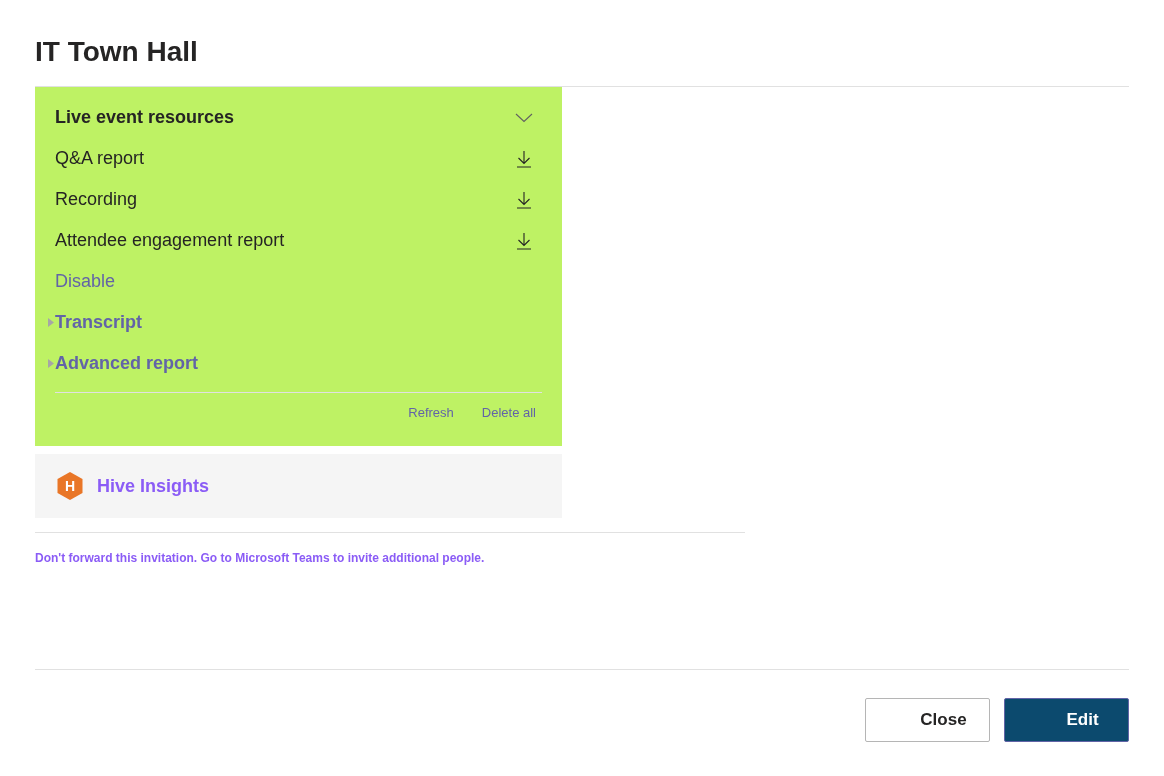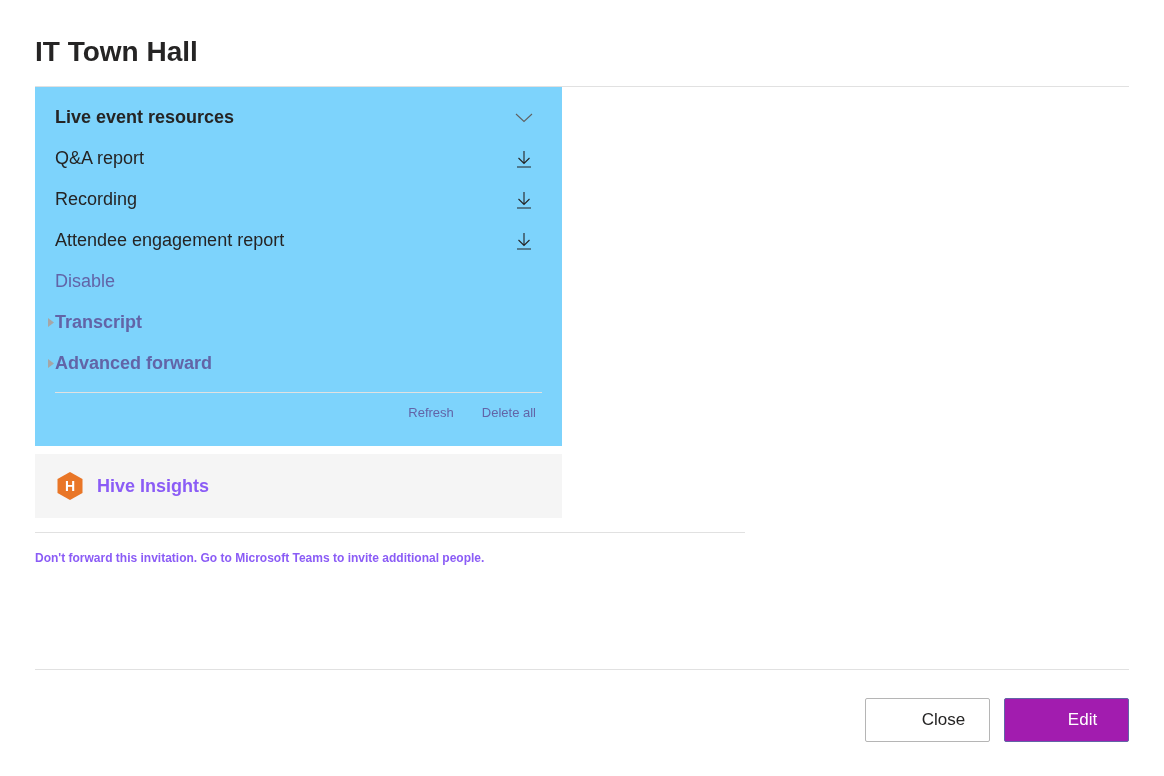--- a/index.html
+++ b/index.html
@@ -19,21 +19,21 @@
       font-weight: 600;
       color: #252424;
       padding: 36px 35px 18px 35px;
     }
     .divider {
       height: 1px;
       background: #e1e1e1;
       margin: 0 35px 0 35px;
     }
     .resources-panel {
-      background: #7dd3fc;
+      background: #bef264;
       margin: 0 0 8px 35px;
       width: 527px;
       padding: 0 0 26px 0;
     }
     .resources-header {
       display: flex;
       justify-content: space-between;
       align-items: center;
       padding: 20px 20px 10px 20px;
     }
@@ -154,35 +154,35 @@
     .button-row {
       display: flex;
       justify-content: flex-end;
       gap: 14px;
       padding: 28px 35px 0 35px;
     }
     .btn {
       width: 125px;
       height: 44px;
       font-size: 17px;
-      font-weight: 400;
+      font-weight: 700;
       border-radius: 2px;
       cursor: pointer;
       display: flex;
       align-items: center;
       justify-content: center;
       padding-left: 32px;
     }
     .btn-close {
       background: #ffffff;
       color: #252424;
       border: 1px solid #b5b5b5;
     }
     .btn-edit {
-      background: #a21caf;
+      background: #0c4a6e;
       color: #ffffff;
       border: 1px solid #6264a7;
     }
   </style>
 </head>
 <body>
 
 <h1 class="page-title">IT Town Hall</h1>
 <div class="divider"></div>
 
@@ -235,21 +235,21 @@
     </span>
     <span class="expand-label">Transcript</span>
   </div>
 
   <div class="expand-row">
     <span class="triangle-icon">
       <svg width="6" height="9" viewBox="0 0 6 9" fill="currentColor">
         <path d="M0 0 L6 4.5 L0 9 Z"></path>
       </svg>
     </span>
-    <span class="expand-label">Advanced forward</span>
+    <span class="expand-label">Advanced report</span>
   </div>
 
   <div class="inner-divider"></div>
 
   <div class="panel-footer">
     <span class="footer-link">Refresh</span>
     <span class="footer-link">Delete all</span>
   </div>
 </div>
 

